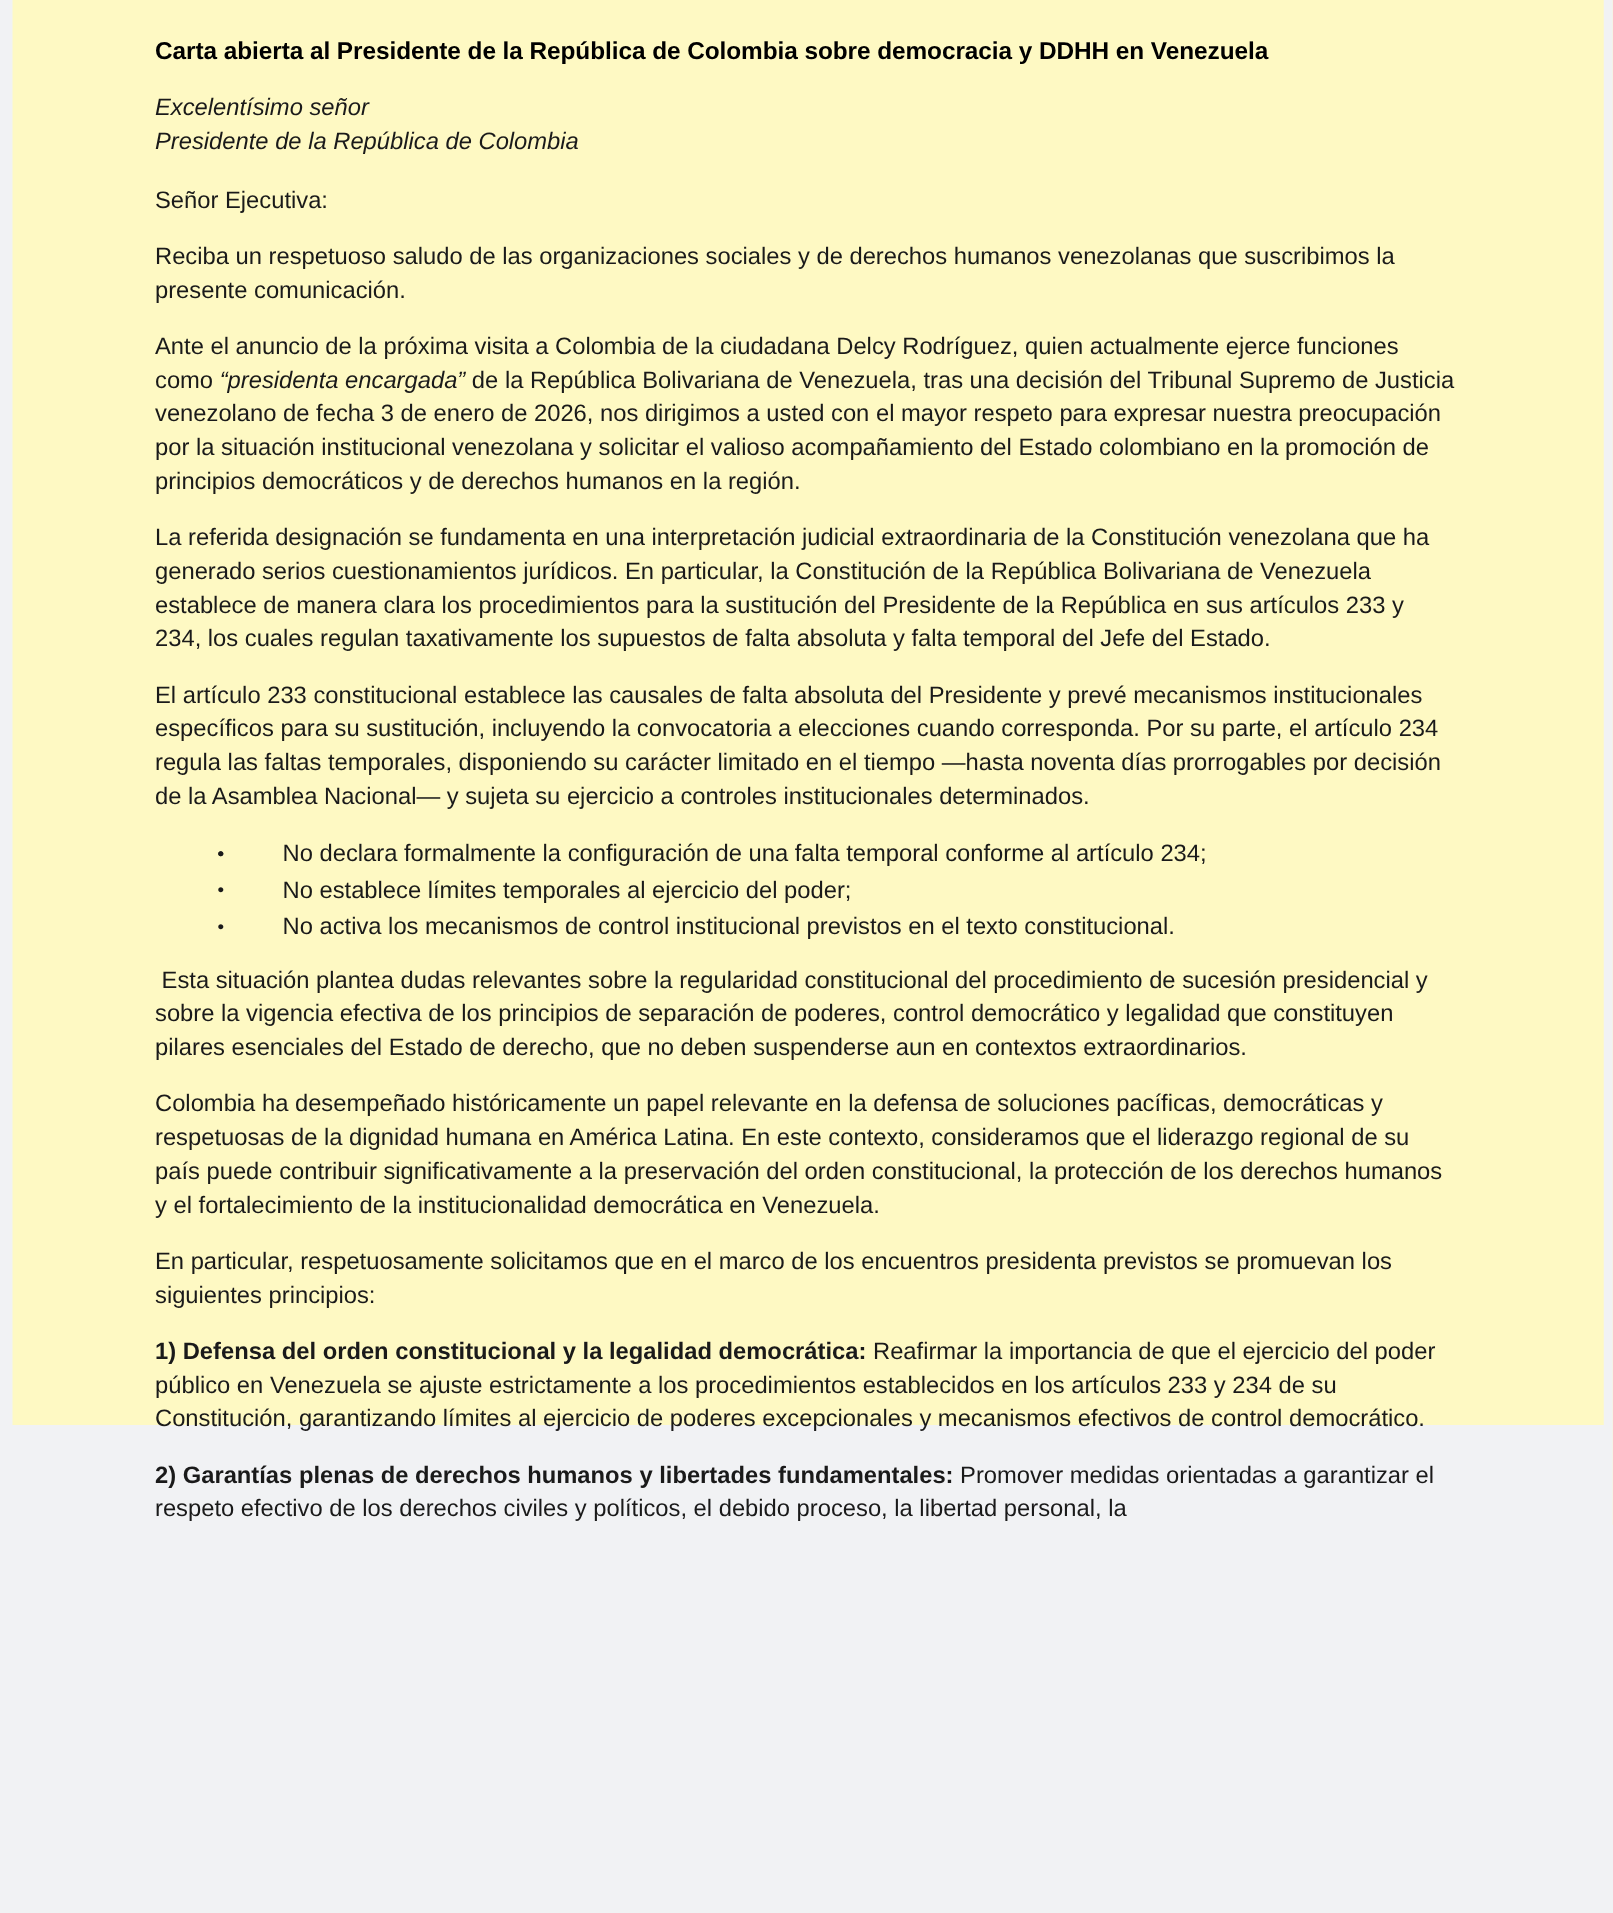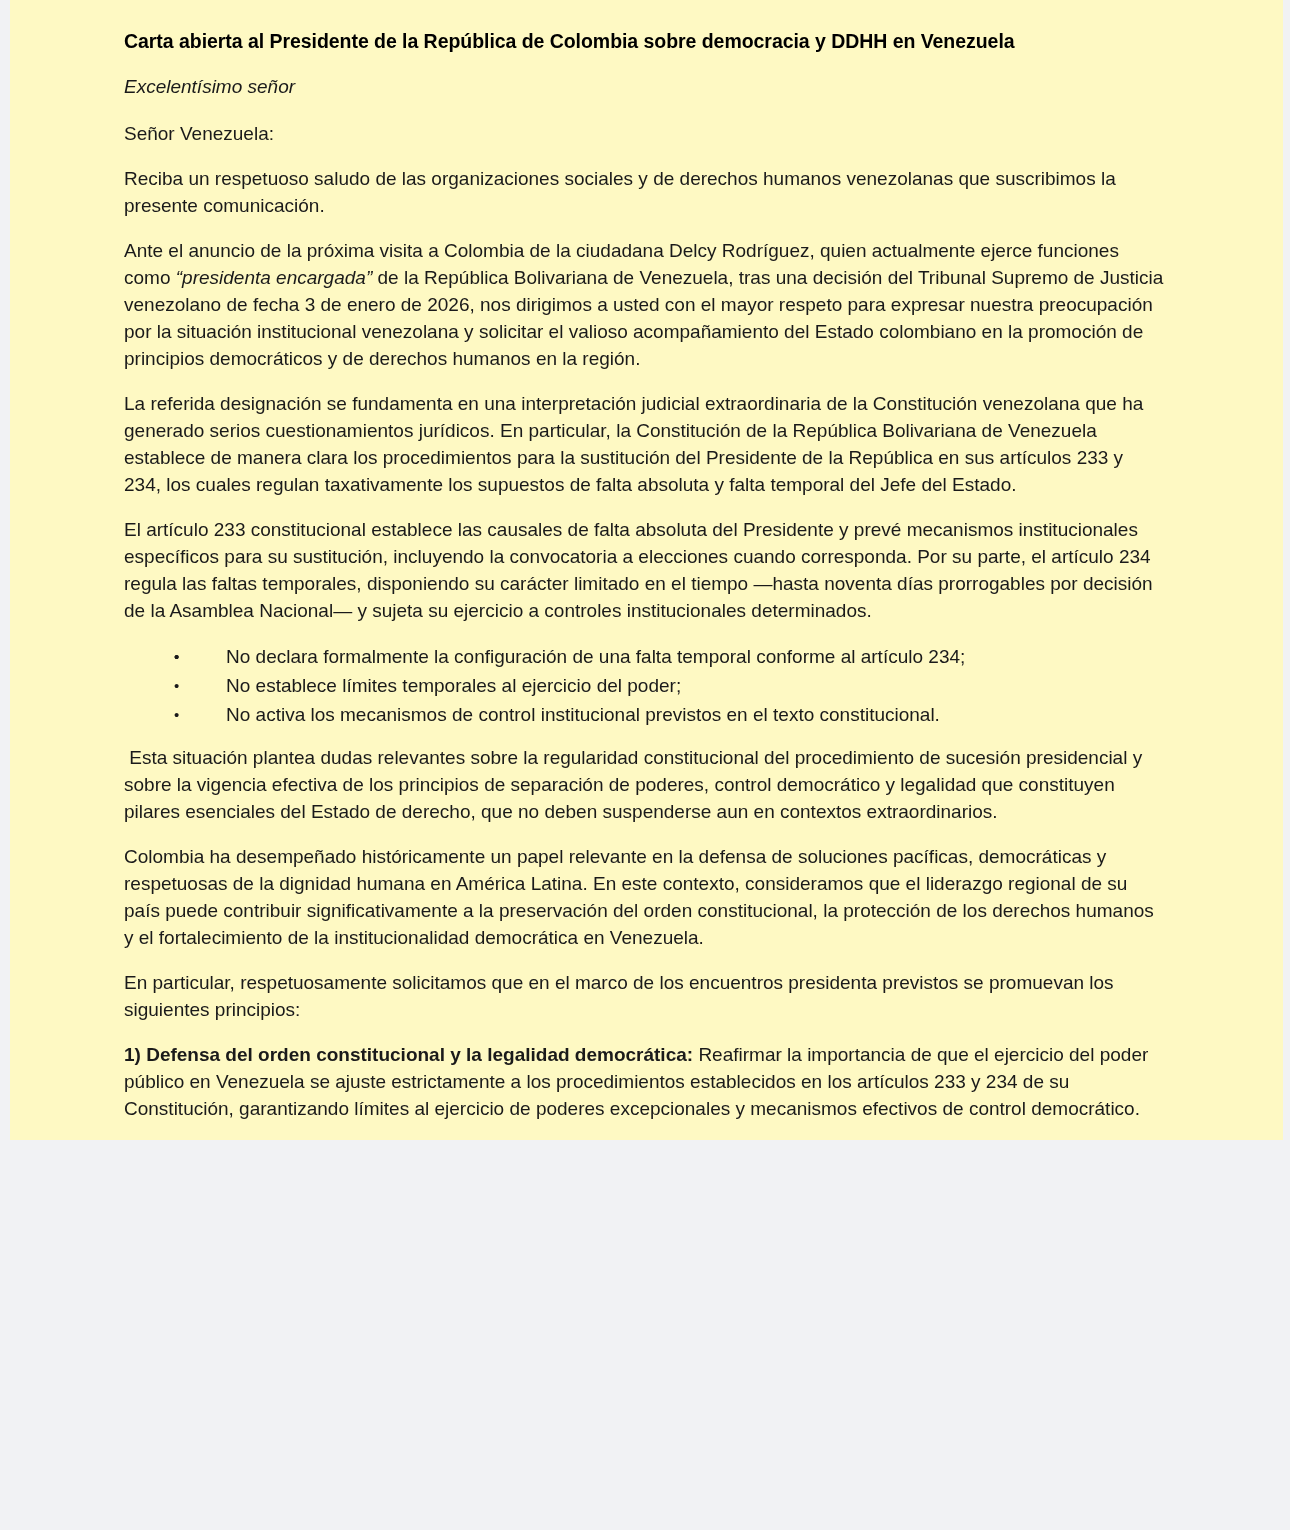--- a/index.html
+++ b/index.html
@@ -91,23 +91,24 @@
 </head>
 <body>
 
 <div class="page">
   <div class="content">
 
     <h1 class="doc-title">Carta abierta al Presidente de la República de Colombia sobre democracia y DDHH en Venezuela</h1>
 
     <div class="addr-block">
       <div>Excelentísimo señor</div>
+      <div>Presidente de la República de Colombia</div>
     </div>
 
-    <p class="para">Señor Venezuela:</p>
+    <p class="para">Señor Ejecutiva:</p>
 
     <p class="para">Reciba un respetuoso saludo de las organizaciones sociales y de derechos humanos venezolanas que suscribimos la presente comunicación.</p>
 
     <p class="para"><span>Ante el anuncio de la próxima visita a Colombia de la ciudadana Delcy Rodríguez, quien actualmente ejerce funciones como </span><em class="it">“presidenta encargada”</em><span> de la República Bolivariana de Venezuela, tras una decisión del Tribunal Supremo de Justicia venezolano de fecha 3 de enero de 2026, nos dirigimos a usted con el mayor respeto para expresar nuestra preocupación por la situación institucional venezolana y solicitar el valioso acompañamiento del Estado colombiano en la promoción de principios democráticos y de derechos humanos en la región.</span></p>
 
     <p class="para">La referida designación se fundamenta en una interpretación judicial extraordinaria de la Constitución venezolana que ha generado serios cuestionamientos jurídicos. En particular, la Constitución de la República Bolivariana de Venezuela establece de manera clara los procedimientos para la sustitución del Presidente de la República en sus artículos 233 y 234, los cuales regulan taxativamente los supuestos de falta absoluta y falta temporal del Jefe del Estado.</p>
 
     <p class="para">El artículo 233 constitucional establece las causales de falta absoluta del Presidente y prevé mecanismos institucionales específicos para su sustitución, incluyendo la convocatoria a elecciones cuando corresponda. Por su parte, el artículo 234 regula las faltas temporales, disponiendo su carácter limitado en el tiempo —hasta noventa días prorrogables por decisión de la Asamblea Nacional— y sujeta su ejercicio a controles institucionales determinados.</p>
 
 
@@ -119,15 +120,16 @@
     </ul>
 
     <p class="para"><span class="lead-space">Esta situación plantea dudas relevantes sobre la regularidad constitucional del procedimiento de sucesión presidencial y sobre la vigencia efectiva de los principios de separación de poderes, control democrático y legalidad que constituyen pilares esenciales del Estado de derecho, que no deben suspenderse aun en contextos extraordinarios.</span></p>
 
     <p class="para">Colombia ha desempeñado históricamente un papel relevante en la defensa de soluciones pacíficas, democráticas y respetuosas de la dignidad humana en América Latina. En este contexto, consideramos que el liderazgo regional de su país puede contribuir significativamente a la preservación del orden constitucional, la protección de los derechos humanos y el fortalecimiento de la institucionalidad democrática en Venezuela.</p>
 
     <p class="para">En particular, respetuosamente solicitamos que en el marco de los encuentros presidenta previstos se promuevan los siguientes principios:</p>
 
     <p class="para"><strong class="bd">1) Defensa del orden constitucional y la legalidad democrática:</strong><span> Reafirmar la importancia de que el ejercicio del poder público en Venezuela se ajuste estrictamente a los procedimientos establecidos en los artículos 233 y 234 de su Constitución, garantizando límites al ejercicio de poderes excepcionales y mecanismos efectivos de control democrático.</span></p>
 
+    <p class="para"><strong class="bd">2) Garantías plenas de derechos humanos y libertades fundamentales:</strong><span> Promover medidas orientadas a garantizar el respeto efectivo de los derechos civiles y políticos, el debido proceso, la libertad personal, la</span></p>
 
   </div>
 </div>
 
 </body></html>

